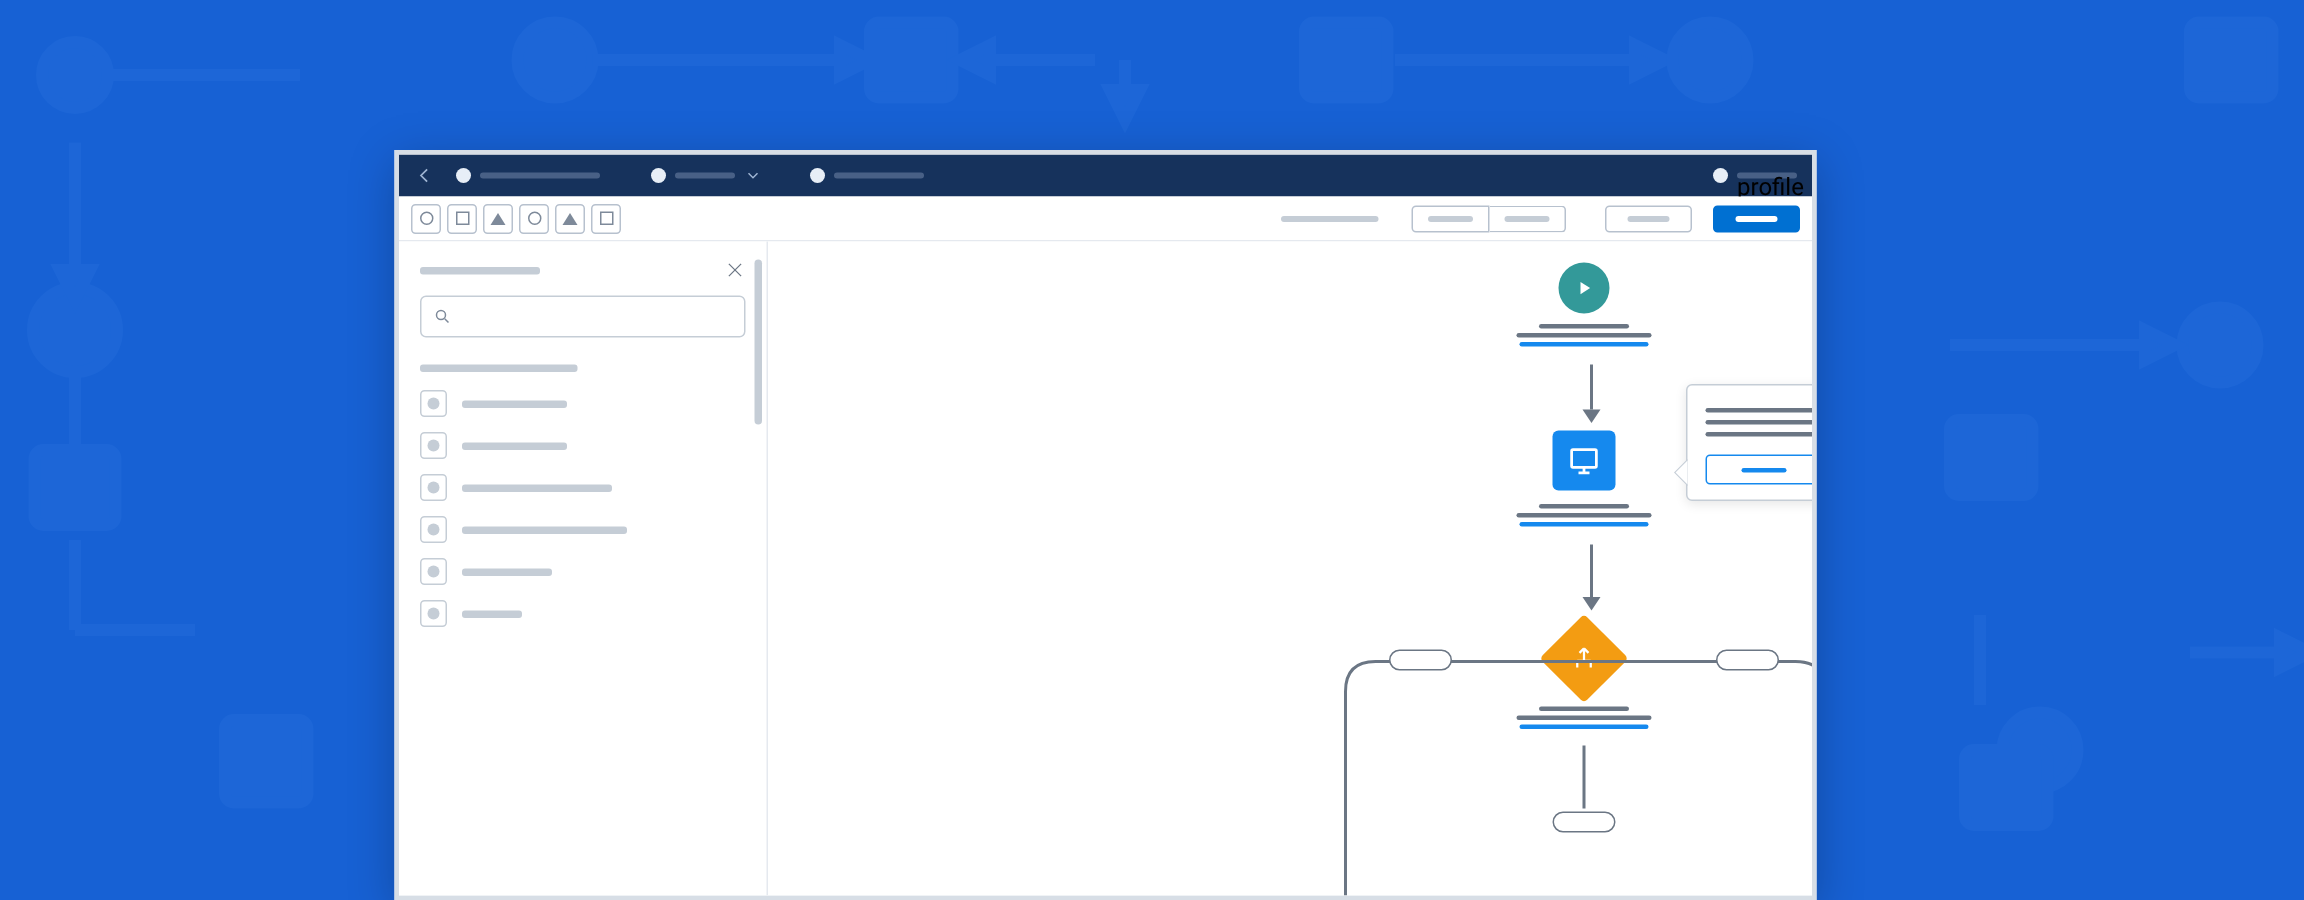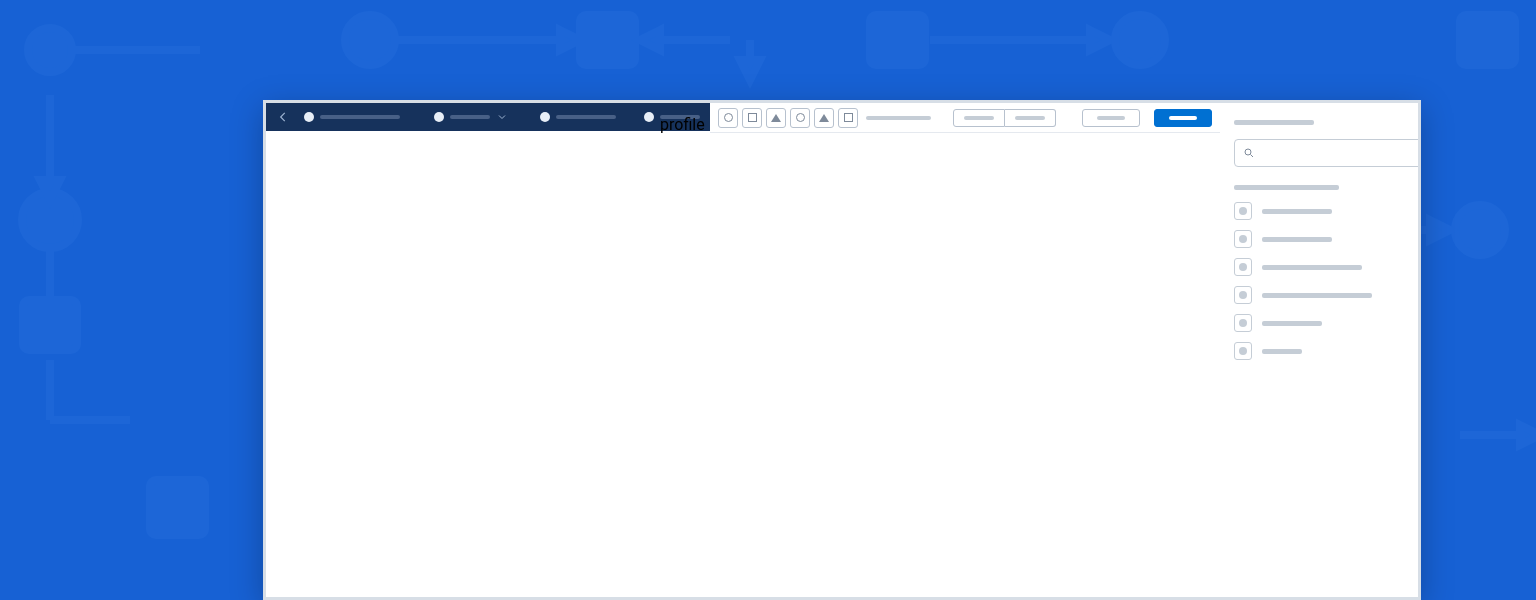--- a/index.html
+++ b/index.html
@@ -12,27 +12,27 @@
     position: relative;
   }
   
   .bg-shapes { position: absolute; inset: 0; opacity: 0.25; }
   .bg-shapes svg { width: 100%; height: 100%; }
 
   .window {
     position: absolute;
     left: 263px;
     top: 100px;
-    width: 1158px;
+    width: 948px;
     height: 500px;
     background: #fff;
     border: 3px solid #d7dee6;
     box-shadow: 0 8px 30px rgba(0,0,0,0.25);
     display: flex;
-    flex-direction: row;
+    flex-direction: column;
     overflow: hidden;
   }
 
   
   .titlebar {
     height: 28px;
     background: #16325c;
     display: flex;
     align-items: center;
     padding: 0 10px;

